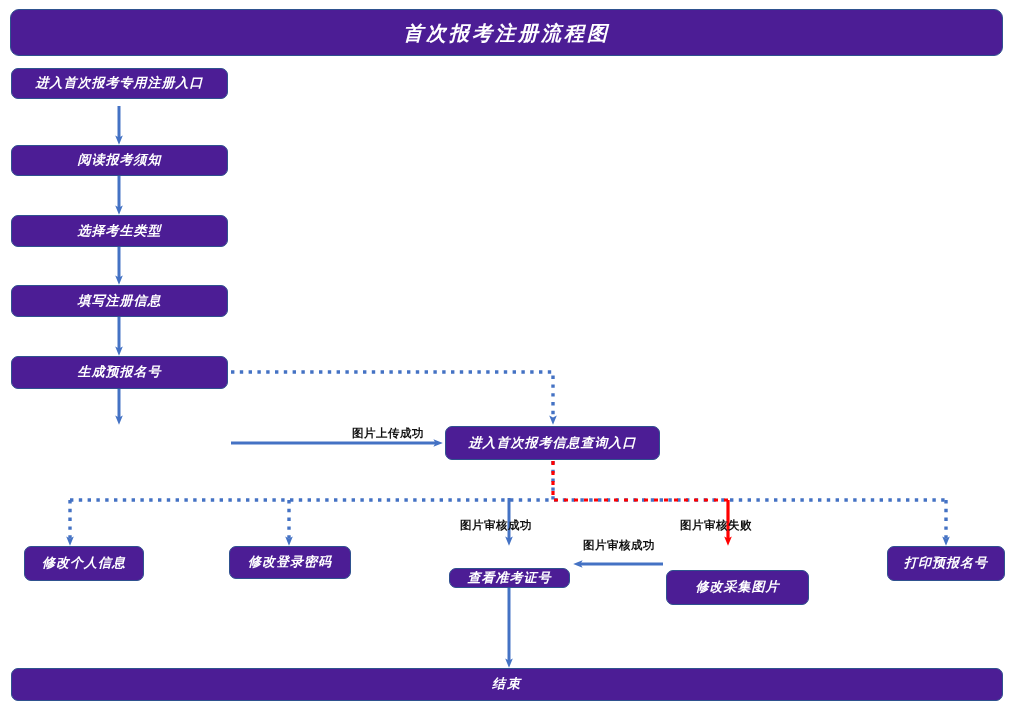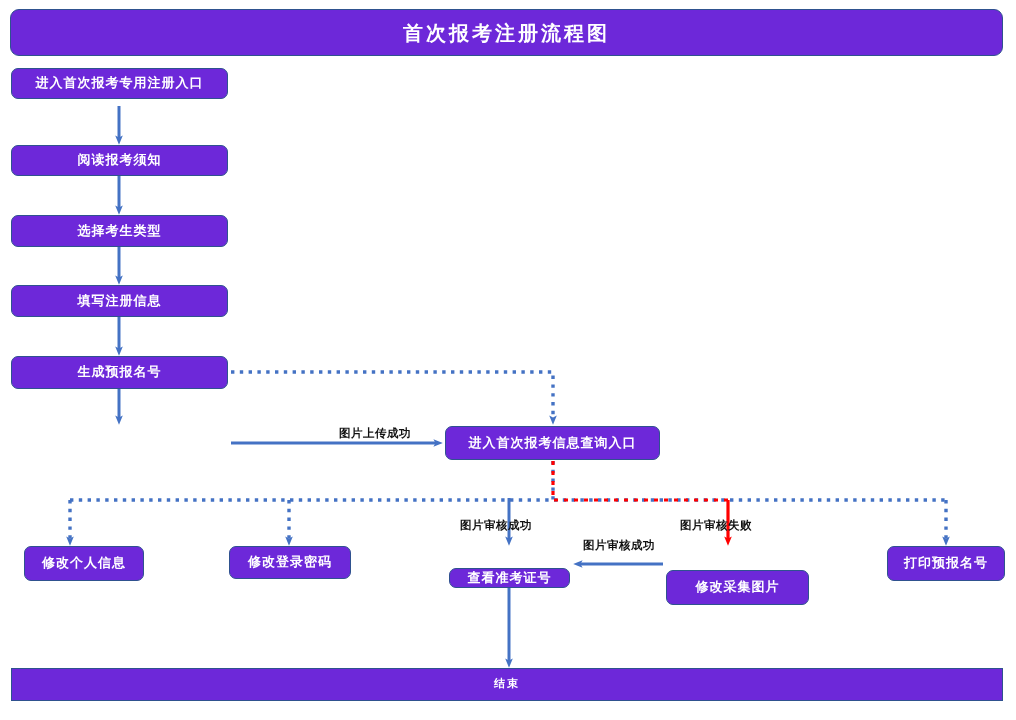--- a/index.html
+++ b/index.html
@@ -14,43 +14,44 @@
   #canvas {
     position: relative;
     width: 1016px;
     height: 720px;
     background: #ffffff;
     overflow: hidden;
   }
   .node {
     position: absolute;
     box-sizing: border-box;
-    background: #6d28d9;
+    background: #4c1d95;
     border: 1px solid #2F528F;
     border-radius: 7px;
     color: #ffffff;
     display: flex;
     align-items: center;
     justify-content: center;
     letter-spacing: 1px;
     font-weight: 600;
     font-size: 13px;
     line-height: 1.1;
     white-space: nowrap;
     z-index: 5;
+    font-style: italic;
   }
   .node.title-node {
     font-size: 20px;
     letter-spacing: 3px;
     border-radius: 9px;
   }
   .node.end-node {
-    font-size: 11px;
+    font-size: 13px;
     letter-spacing: 2px;
-    border-radius: 0;
+    border-radius: 7px;
   }
   .edge-label {
     position: absolute;
     color: #111111;
     font-size: 11.5px;
     font-weight: 600;
     letter-spacing: 0.5px;
     white-space: nowrap;
     z-index: 6;
   }
@@ -131,21 +132,21 @@
   <div class="node" style="left:229px; top:546px; width:122px; height:33px;">修改登录密码</div>
 
   <div class="node" style="left:449px; top:546px; width:121px; height:20px;margin-top:22px;">查看准考证号</div>
 
   <div class="node" style="left:666px; top:570px; width:143px; height:35px;">修改采集图片</div>
 
   <div class="node" style="left:887px; top:546px; width:118px; height:35px;">打印预报名号</div>
 
   <div class="node end-node" style="left:11px; top:668px; width:992px; height:33px;">结束</div>
 
-  <div class="edge-label" style="left:301px; top:426px;padding-left:38px;">图片上传成功</div>
+  <div class="edge-label" style="left:314px; top:426px;padding-left:38px;">图片上传成功</div>
 
   <div class="edge-label" style="left:460px; top:518px;">图片审核成功</div>
 
   <div class="edge-label" style="left:680px; top:518px;">图片审核失败</div>
 
   <div class="edge-label" style="left:583px; top:538px;">图片审核成功</div>
 
 </div>
 
 </body></html>

